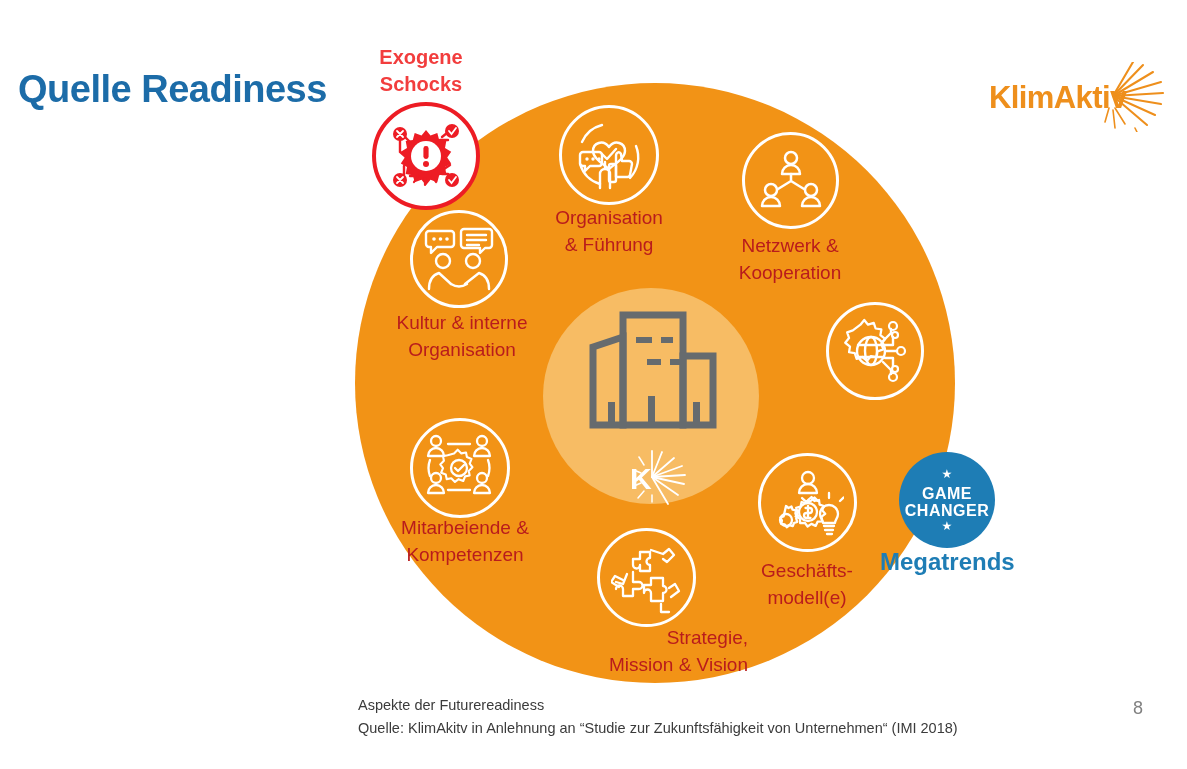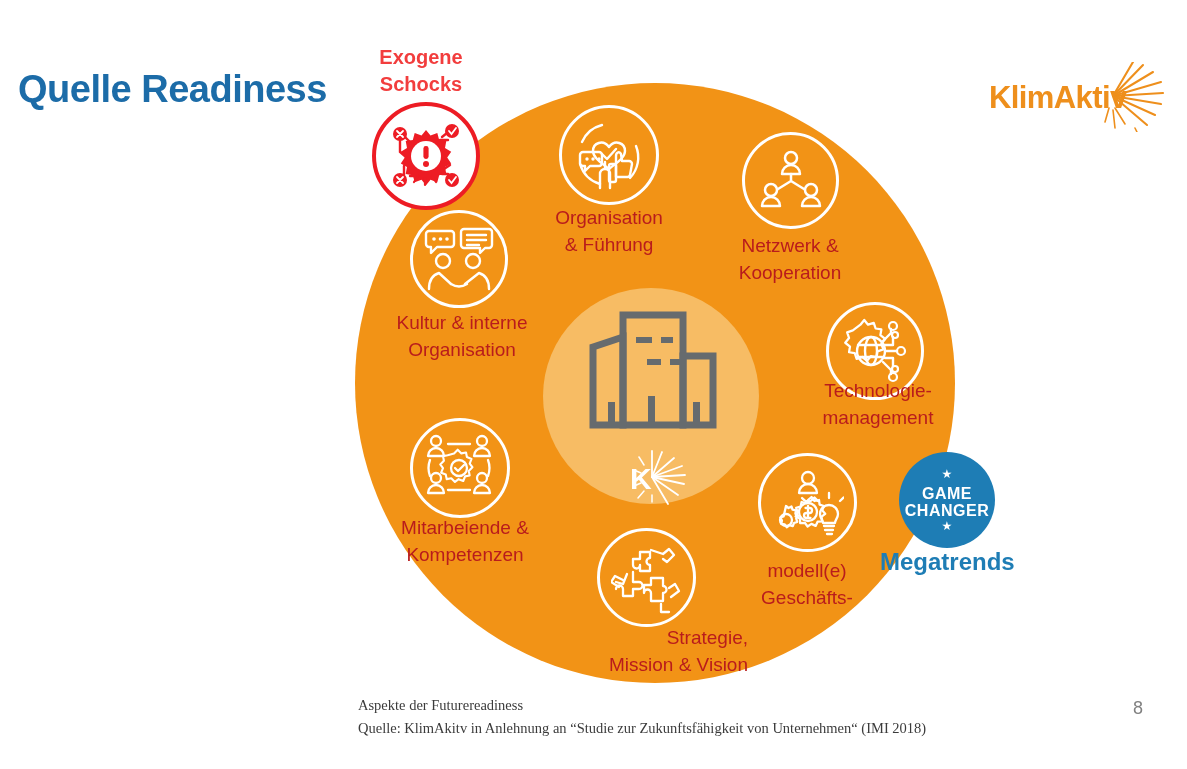--- a/index.html
+++ b/index.html
@@ -113,21 +113,20 @@
     position:absolute; left:8px; top:14px;
     font-size:30px; font-weight:bold; color:#ffffff;
     line-height:1;
   }
 
   
   .footer {
     position:absolute; left:358px; top:694px;
     font-size:14.5px; line-height:1.62;
     color:#3B3B3B;
-    font-family:Liberation Serif, serif;
   }
   .footer div { white-space:nowrap; }
   .pagenum {
     position:absolute; right:44px; top:698px;
     font-size:18px; color:#808080;
   }
 </style>
 </head>
 <body>
 
@@ -314,24 +313,20 @@
       </g>
       <g fill="none" stroke="#ffffff" stroke-width="2.2">
         <circle cx="62" cy="34" r="4"></circle>
         <circle cx="54" cy="9" r="4"></circle>
         <circle cx="54" cy="60" r="4"></circle>
         <circle cx="56" cy="18" r="3"></circle>
         <circle cx="56" cy="52" r="3"></circle>
       </g>
     </svg>
   </div>
-  <div class="label" style="left:772px;top:378px;width:212px;">
-    <div>Technologie-</div>
-    <div>management</div>
-  </div>
 
   <div class="disc" style="left:758px;top:453px;width:99px;height:99px;">
     <svg width="72" height="70" viewBox="0 0 72 70">
       <g fill="none" stroke="#ffffff" stroke-width="2.3" stroke-linecap="round" stroke-linejoin="round">
         <circle cx="36" cy="10" r="6"></circle>
         <path d="M27 25 a9 9 0 0 1 18 0 z"></path>
         <path d="M30 30 q6 7 12 0"></path>
 
         <path d="M36 32 l3.5-3 3 4 4.5-1 0.6 4.6 4.4 1.4 -1.8 4.3 3 3.5 -3.6 2.9 0.6 4.6 -4.6 0.4 -2 4.2 -4.2-2 -3.8 2.6 -2.8-3.7 -4.6 0.3 -0.4-4.6 -4.2-2 2-4.2 -1.4-4.4 4.4-1.4 1-4.5 4.5 1z"></path>
         <circle cx="36" cy="44" r="9"></circle>
@@ -340,22 +335,22 @@
         <circle cx="14" cy="52" r="6"></circle>
         <path d="M14 42 l2.5 2 3-1.5 1 3.2 3.4 0.6 -0.5 3.4 2.8 2 -2 2.8 1 3.3 -3.2 1.2 -1.2 3.2 -3.3-1 -2.8 2 -2-2.8 -3.4-0.5 0.6-3.4 -1.5-3 3.2-1z" transform="translate(0,-4) scale(1)"></path>
 
         <path d="M57 37 a9 9 0 0 0 -9 9 c0 4 3 6 3 9 h12 c0-3 3-5 3-9 a9 9 0 0 0 -9 -9z"></path>
         <path d="M52 58 h10 M53 62 h8 M55 66 h5"></path>
         <path d="M57 30 v-5 M46 33 l-3.5-3.5 M68 33 l3.5-3.5"></path>
       </g>
     </svg>
   </div>
   <div class="label" style="left:712px;top:558px;width:190px;">
+    <div>Geschäfts-</div>
     <div>modell(e)</div>
-    <div>Geschäfts-</div>
   </div>
 
   <div class="disc" style="left:597px;top:528px;width:99px;height:99px;">
     <svg width="72" height="72" viewBox="0 0 72 72">
       <g fill="none" stroke="#ffffff" stroke-width="2.3" stroke-linecap="round" stroke-linejoin="round">
 
         <path d="M40 8 l12 4 6 -5 5 6 -7 7 -4 -3"></path>
         <path d="M29 10 h10 v6 a3.5 3.5 0 0 0 0 7 v6 h-10 v-6 a3.5 3.5 0 0 1 -7 0 v-6 h7z"></path>
 
         <path d="M10 30 l-4 10 -7 -2" transform="translate(6,2)"></path>

